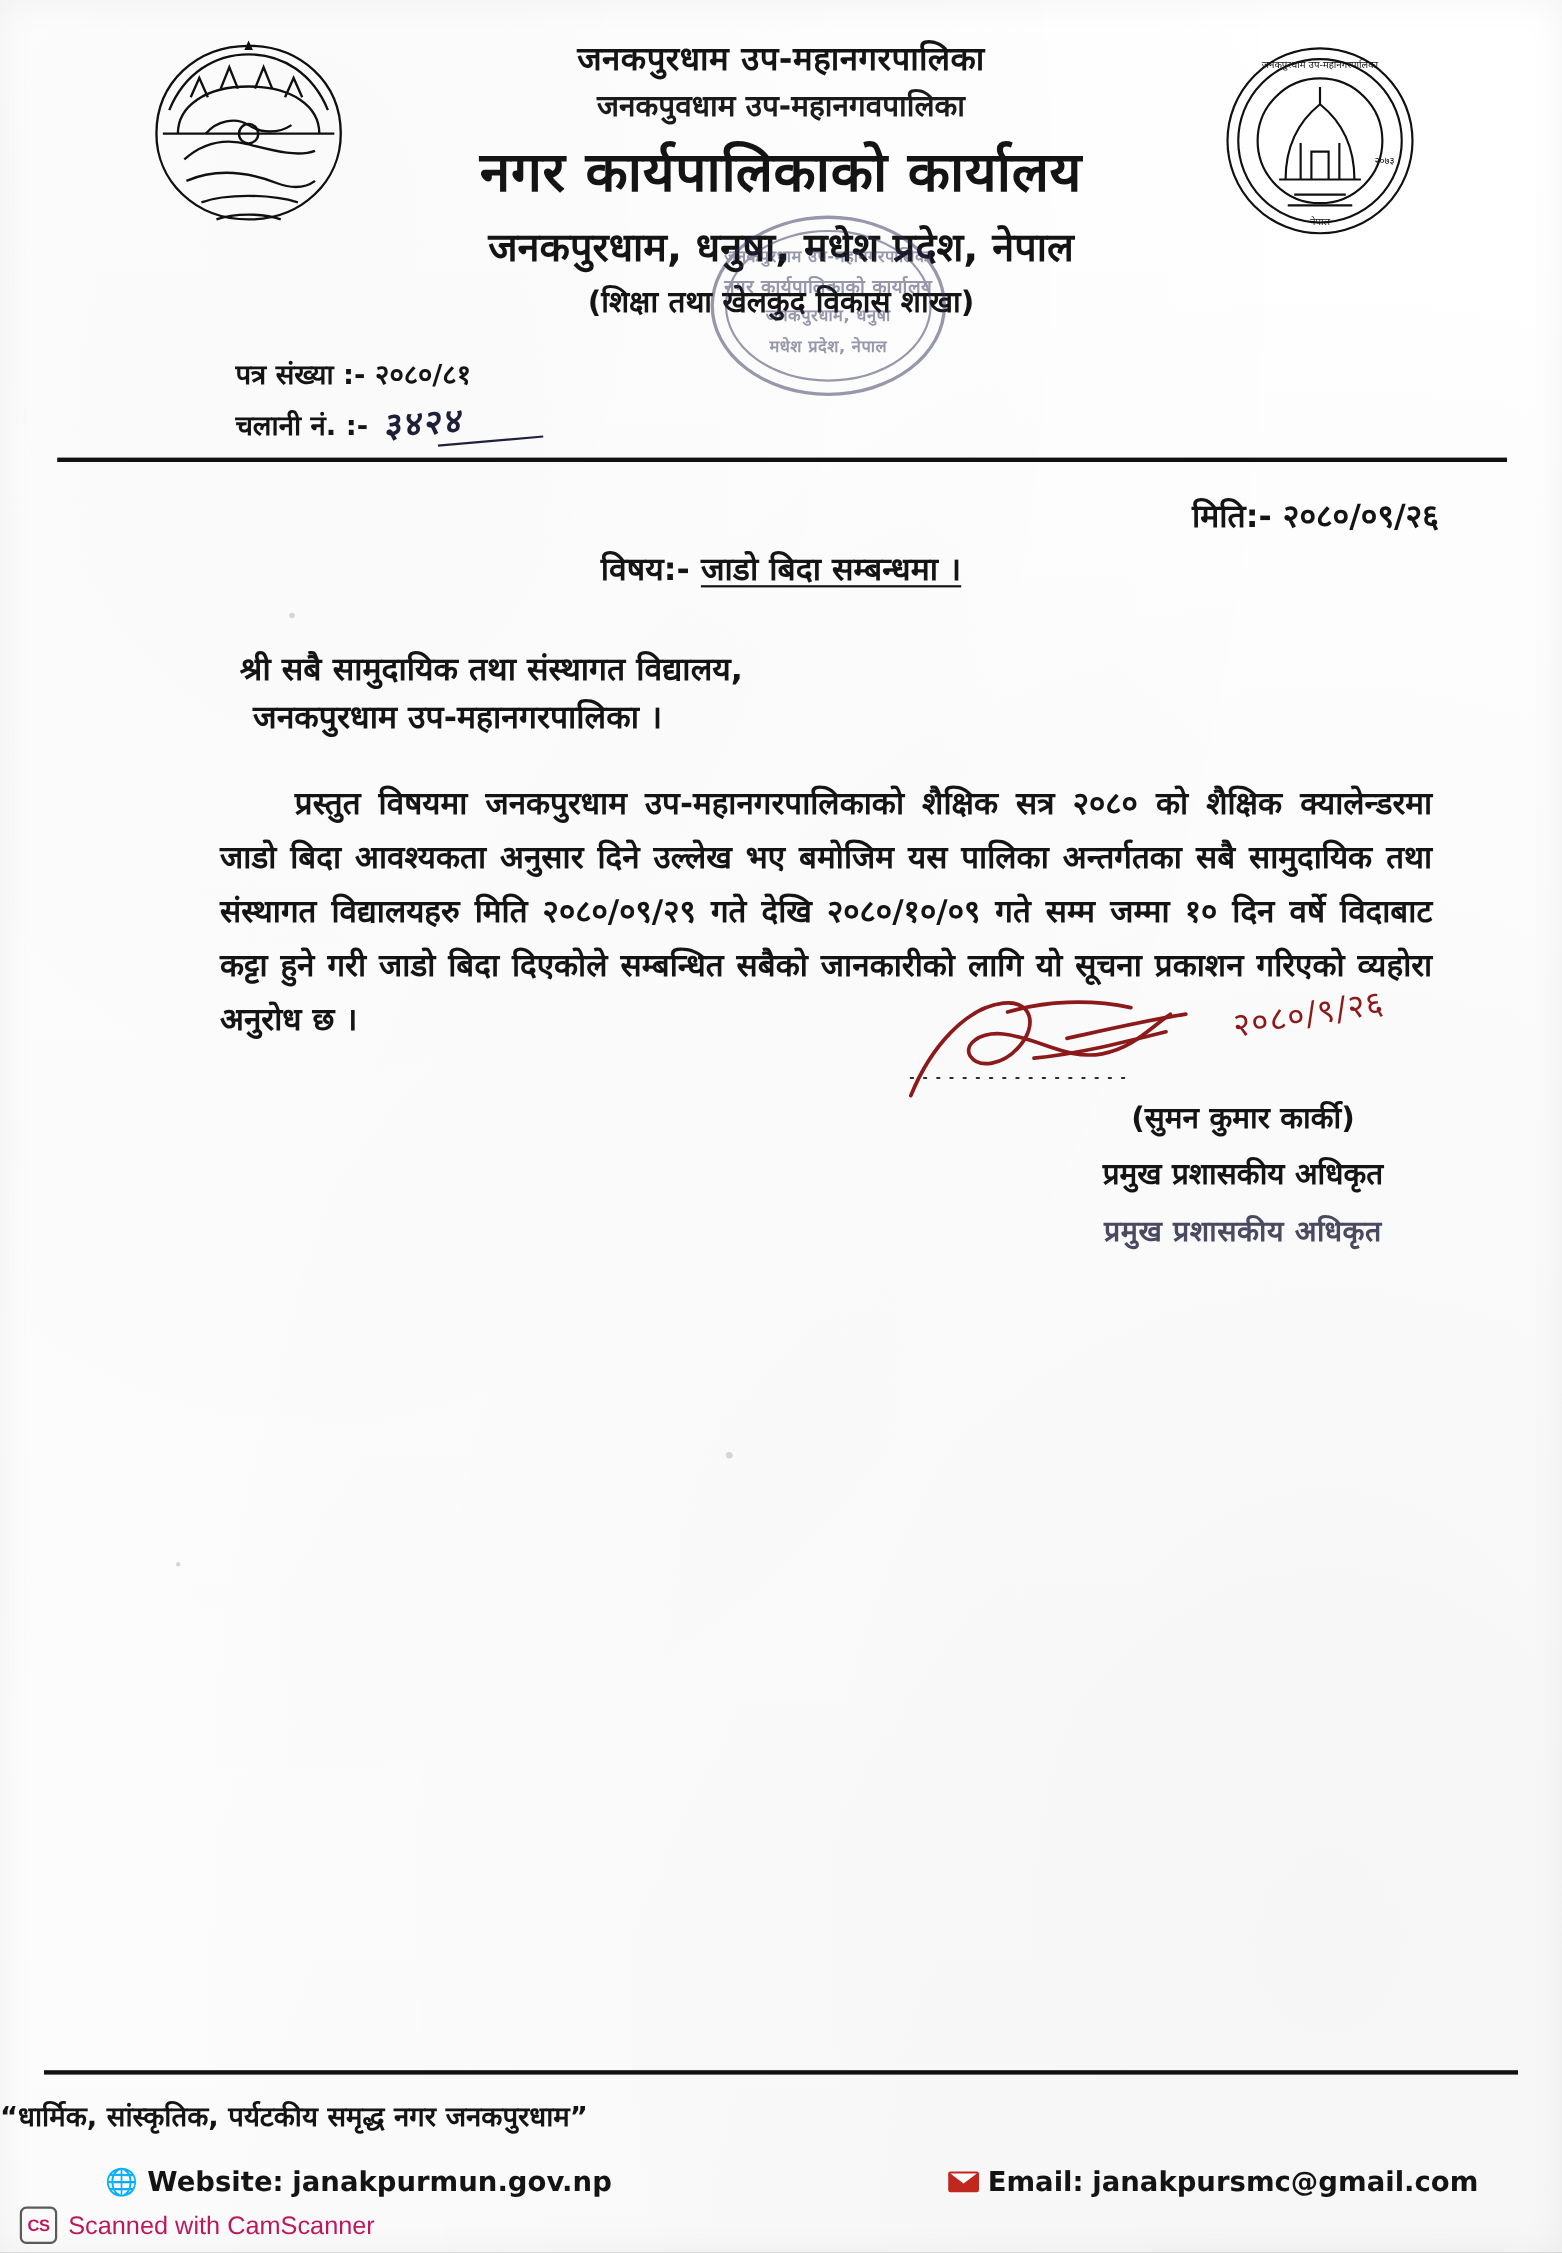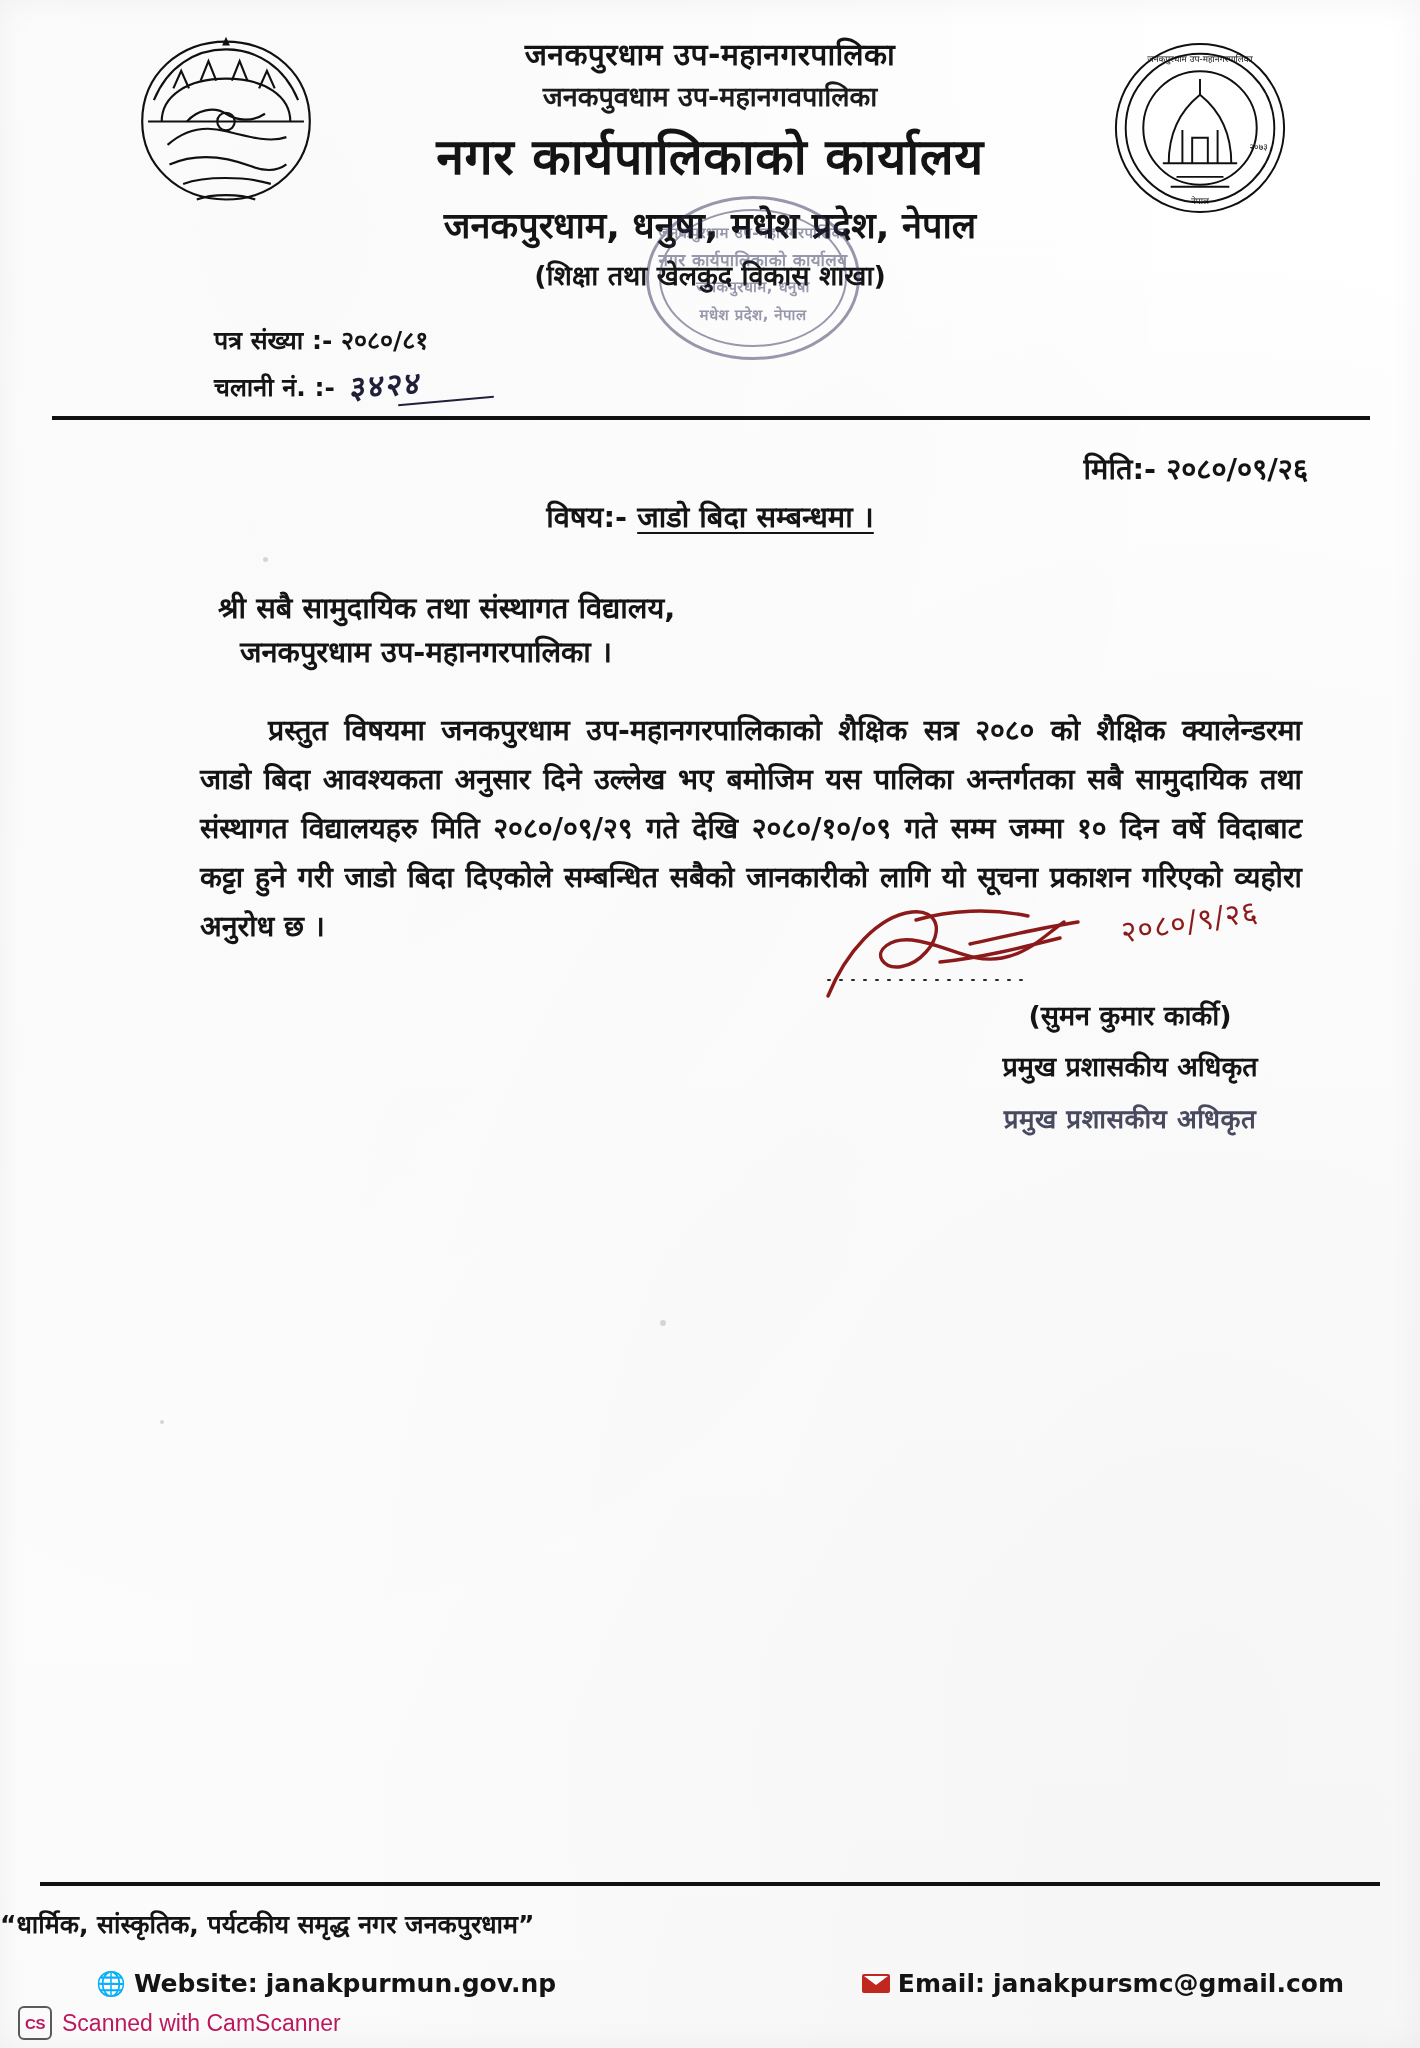--- a/index.html
+++ b/index.html
@@ -186,21 +186,21 @@
   .subject .u { text-decoration: underline; text-underline-offset: 5px; }
 
   .addressee {
     position: absolute;
     left: 218px;
     top: 586px;
     font-size: 29px;
     font-weight: 700;
     line-height: 1.52;
   }
-  .addressee .l2 { margin-left: 22px; }
+  .addressee .l2 { margin-left: 12px; }
 
   .para {
     position: absolute;
     left: 200px;
     right: 118px;
     top: 706px;
     font-size: 28.5px;
     font-weight: 600;
     line-height: 1.72;
     text-align: justify;

